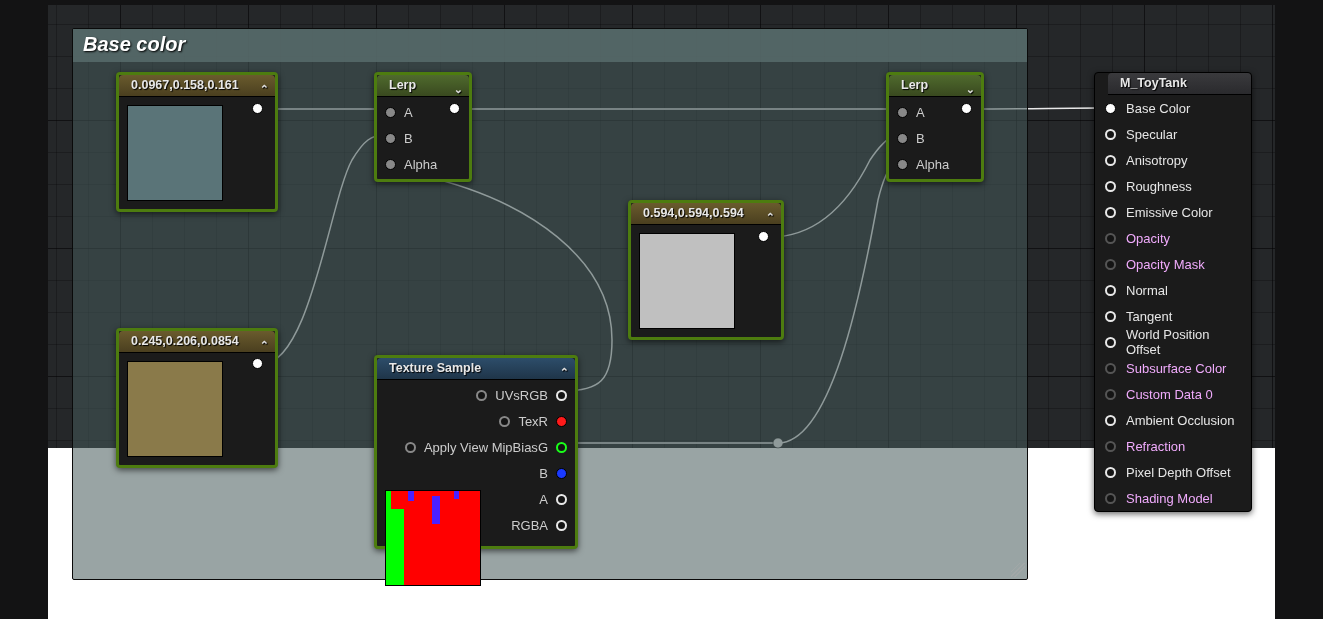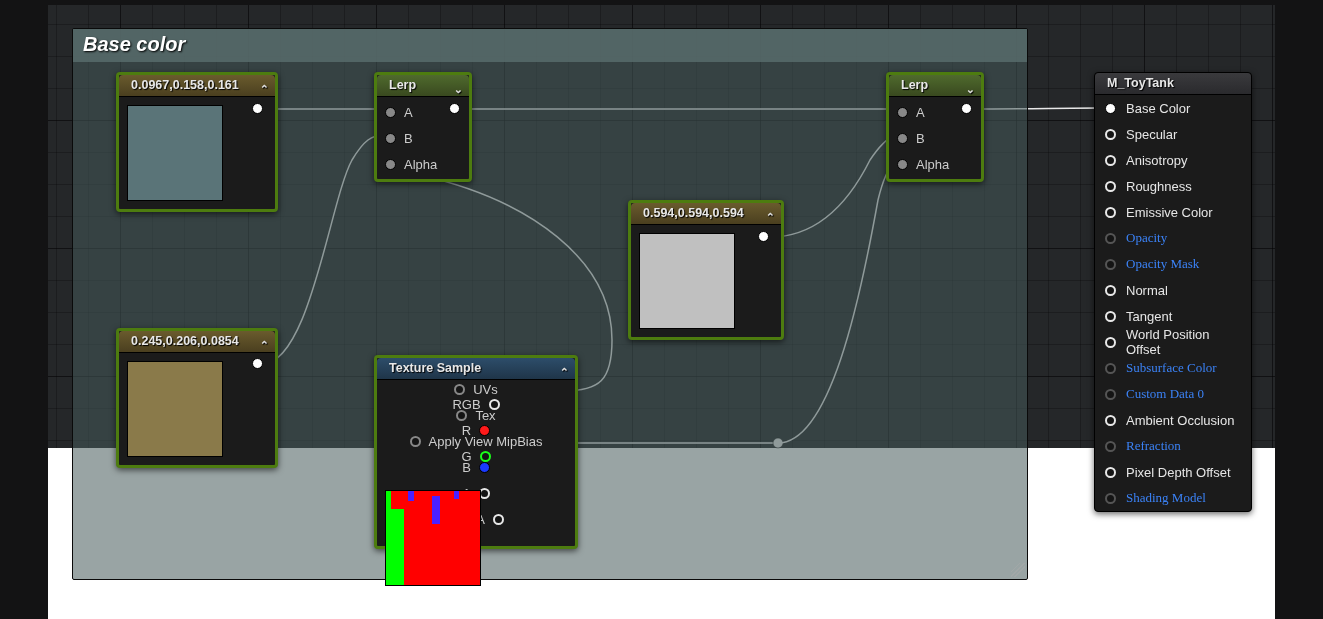--- a/index.html
+++ b/index.html
@@ -27,49 +27,49 @@
   .resize-grip{position:absolute;right:2px;bottom:2px;width:14px;height:14px;opacity:0.5;
     background:
       linear-gradient(135deg,transparent 0 6px,#aaa 6px 7px,transparent 7px 9px,#aaa 9px 10px,transparent 10px 12px,#aaa 12px 13px,transparent 13px);}
 
   
   .node{position:absolute;background:#1b1b1b;border:3px solid #4d7c0f;border-radius:4px;box-shadow:0 2px 6px rgba(0,0,0,0.6);}
   .node-header{height:21px;line-height:21px;padding:0 22px 0 12px;font-weight:bold;color:#e8e8e8;text-shadow:1px 1px 1px #000;border-bottom:1px solid #000;border-radius:4px 4px 0 0;font-size:12.5px;position:relative;}
   .hdr-gold{background:linear-gradient(#6a5b2d,#4a3f1f);}
   .hdr-green{background:linear-gradient(#4f6a2d,#39491f);}
   .hdr-blue{background:linear-gradient(#2d4d6a,#1f3549);}
-  .hdr-dark{background:linear-gradient(#3a3a3d,#2a2a2d);}
+  .hdr-dark{background:linear-gradient(#3a3a3d,#2a2a2d);margin-left:13px;}
   .collapse{position:absolute;right:6px;top:4px;color:#ddd;font-size:11px;}
   .node-body{padding:6px 8px;}
   .swatch{width:94px;height:94px;border:1px solid #000;margin:2px 0 2px 0;}
   .pin{display:flex;align-items:center;height:26px;gap:8px;color:#ccc;}
   .pin-dot{width:11px;height:11px;border-radius:50%;border:1px solid #000;box-sizing:border-box;}
   .dot-hollow{background:#141414;border:2px solid #888;}
   .dot-white{background:#fff;}
   .dot-whiteh{background:#141414;border:2px solid #e8e8e8;}
   .dot-red{background:#ff1a1a;}
   .dot-green{background:#1aff1a;}
   .dot-blue{background:#1a3aff;}
   .dot-grey{background:#888;}
-  .row{display:flex;justify-content:flex-start;align-items:center;height:26px;flex-direction:column;}
+  .row{display:flex;justify-content:flex-end;align-items:center;height:26px;}
   .row .lbl{display:flex;align-items:center;gap:8px;}
   .row .out{display:flex;align-items:center;gap:8px;}
   .tex-preview{width:94px;height:94px;margin-top:4px;position:relative;background:#ff0000;overflow:hidden;border:1px solid #000;}
   .tex-preview .g{position:absolute;left:0;top:18px;width:18px;height:76px;background:#00ff00;}
   .tex-preview .g2{position:absolute;left:0;top:0;width:5px;height:18px;background:#00ff00;}
   .tex-preview .b1{position:absolute;left:22px;top:0;width:6px;height:10px;background:#4a20ff;}
   .tex-preview .b2{position:absolute;left:46px;top:5px;width:8px;height:28px;background:#4a20ff;}
   .tex-preview .b3{position:absolute;left:68px;top:0;width:5px;height:8px;background:#4a20ff;}
 
   
   .mat{position:absolute;background:#1b1b1b;border:1px solid #000;border-radius:4px;box-shadow:0 2px 6px rgba(0,0,0,0.6);}
   .mat .node-header{padding-left:12px;}
   .mat-pin{display:flex;align-items:center;height:26px;gap:10px;padding:0 10px;color:#e6e6e6;}
   .mat-pin .pin-dot{flex:0 0 auto;}
-  .mat-pin.disabled{color:#3b82f6;font-family:Liberation Serif, serif;}
+  .mat-pin.disabled{color:#f0abfc;}
   .mat-pin.disabled .pin-dot{border-color:#555;}
 
   
   svg.wires{position:absolute;inset:0;pointer-events:none;}
   path.wire{stroke:#e8e8e8;stroke-width:1.5;fill:none;}
   circle.reroute{fill:#e8e8e8;stroke:#000;stroke-width:0.5;}
 
   
   .out-pin{position:absolute;display:flex;align-items:center;gap:6px;}
 </style>

